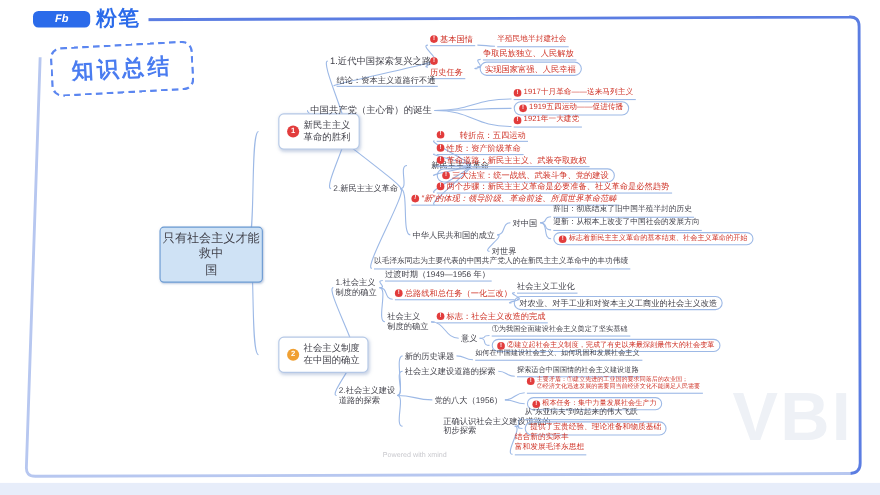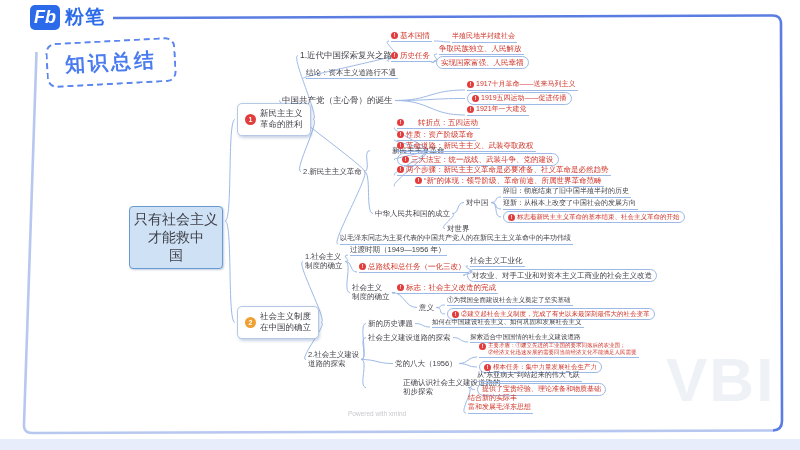--- a/index.html
+++ b/index.html
@@ -2,40 +2,40 @@
 <html><head>
 <meta charset="utf-8">
 <style>
   html,body{margin:0;padding:0;background:#dce3f2;}
   #stage{position:relative;width:800px;height:450px;background:#ffffff;overflow:hidden;
          font-family:"Liberation Sans",sans-serif;}
   
   #logo{position:absolute;left:28px;top:4px;display:flex;align-items:center;gap:5px;
         z-index:3;background:#fff;padding:0 8px 0 2px;}
   .logo-mark{background:#2b6bea;color:#fff;font-weight:bold;font-style:italic;
-             font-size:18px;border-radius:5px;padding:2px 4px;}
+             font-size:10px;border-radius:5px;padding:2px 20px;}
   .logo-text{color:#2b6bea;font-weight:bold;font-size:19px;letter-spacing:1px;}
   #title-box{position:absolute;left:46px;top:40px;transform:rotate(-3deg);
              border:2.5px dashed #5b86f0;border-radius:10px;padding:7px 17px;
              color:#4a7cf0;font-size:20px;font-weight:bold;letter-spacing:3px;
              background:#fff;z-index:3;}
   
   #corner-wm{position:absolute;left:666px;top:344px;font-size:62px;font-weight:bold;
              color:#eef1f6;z-index:0;letter-spacing:2px;}
   #powered-wm{position:absolute;left:348px;top:410px;font-size:6.5px;color:#c9c9ce;z-index:2;}
   #bottom-strip{position:absolute;left:0;top:439px;width:800px;height:11px;background:#e7edfa;z-index:0;}
   
   #wires{position:absolute;left:0;top:0;z-index:1;}
   .wire{fill:none;stroke:#9db9e6;stroke-width:1;}
   .frame-dark{fill:none;stroke:#5b7de2;stroke-width:2.6;}
   .frame-light{fill:none;stroke:#b7c7f0;stroke-width:2.6;}
   
-  .bx{position:absolute;z-index:2;}
+  .bx{position:absolute;z-index:2;margin-left:16px;}
   #root-node{left:129px;top:206px;width:90px;background:#cfe2f5;border:1.5px solid #6a9ad2;
-             border-radius:4px;font-size:14px;color:#3f3f48;text-align:center;
+             border-radius:4px;font-size:11px;color:#3f3f48;text-align:center;
              padding:3px 1px;box-shadow:1px 1px 2px rgba(100,130,180,.4);
              white-space:pre-line;line-height:1.3;}
   .branch{background:#fff;border:1px solid #b5c8e6;border-radius:5px;padding:4px 7px;
           display:flex;gap:4px;align-items:center;
           box-shadow:1px 1.5px 3px rgba(100,130,180,.35);font-size:8.5px;color:#3f3f48;}
   #branch-1{left:237px;top:103px;} #branch-2{left:237px;top:306px;}
   .badge{width:11px;height:11px;border-radius:50%;color:#fff;font-size:7px;font-weight:bold;
          display:flex;align-items:center;justify-content:center;flex:none;}
   .badge.red{background:#e23c3c;} .badge.or{background:#f0a032;}
   .blabel{white-space:pre-line;line-height:1.35;}
@@ -142,21 +142,21 @@
 <div class="nd d s1" style="left: 300px; top: 50px;">
       <span class="tx">1.近代中国探索复兴之路</span>
     </div>
     <div class="nd r s2 u" style="left: 391px; top: 31px;">
       <span class="mk">!</span>
       <span class="tx">基本国情</span>
     </div>
     <div class="nd r s4 u" style="left: 452px; top: 32px;">
       <span class="tx">半殖民地半封建社会</span>
     </div>
-    <div class="nd r s2 u" style="left: 391px; top: 51px;">
+    <div class="nd r s2 u" style="left: 391px; top: 51px; flex-direction: column;">
       <span class="mk">!</span>
       <span class="tx">历史任务</span>
     </div>
     <div class="nd r s2 u" style="left: 439px; top: 44px;">
       <span class="tx">争取民族独立、人民解放</span>
     </div>
     <div class="nd r s2 bub" style="left: 436px; top: 56px;">
       <span class="tx">实现国家富强、人民幸福</span>
     </div>
     <div class="nd d s2 u" style="left: 306px; top: 68px;">
@@ -196,21 +196,21 @@
       <span class="tx">革命道路：新民主主义、武装夺取政权</span>
     </div>
     <div class="nd r s2 bub" style="left: 397px; top: 153px;">
       <span class="mk">!</span>
       <span class="tx">三大法宝：统一战线、武装斗争、党的建设</span>
     </div>
     <div class="nd r s2 u" style="left: 397px; top: 165px;">
       <span class="mk">!</span>
       <span class="tx">两个步骤：新民主主义革命是必要准备、社义革命是必然趋势</span>
     </div>
-    <div class="nd r s2 u" style="left: 415px; top: 176px;">
+    <div class="nd r s2 u" style="left: 374px; top: 176px; font-style: italic;">
       <span class="mk">!</span>
       <span class="tx">“新”的体现：领导阶级、革命前途、所属世界革命范畴</span>
     </div>
     <div class="nd d s2" style="left: 375px; top: 209px;">
       <span class="tx">中华人民共和国的成立</span>
     </div>
     <div class="nd d s2" style="left: 466px; top: 198px;">
       <span class="tx">对中国</span>
     </div>
     <div class="nd d s4 u" style="left: 503px; top: 187px;">

